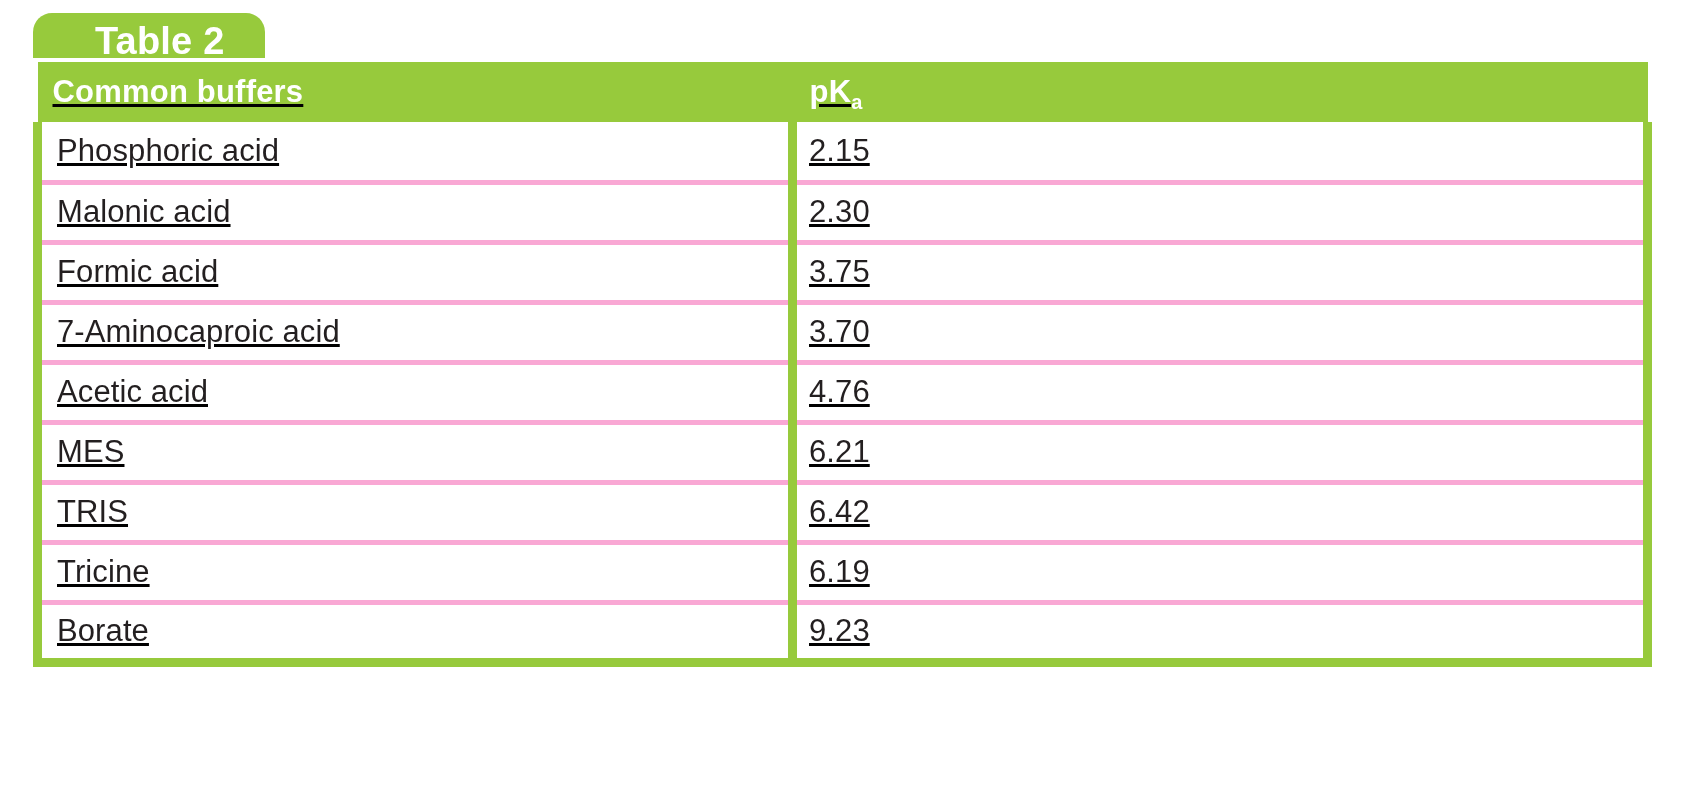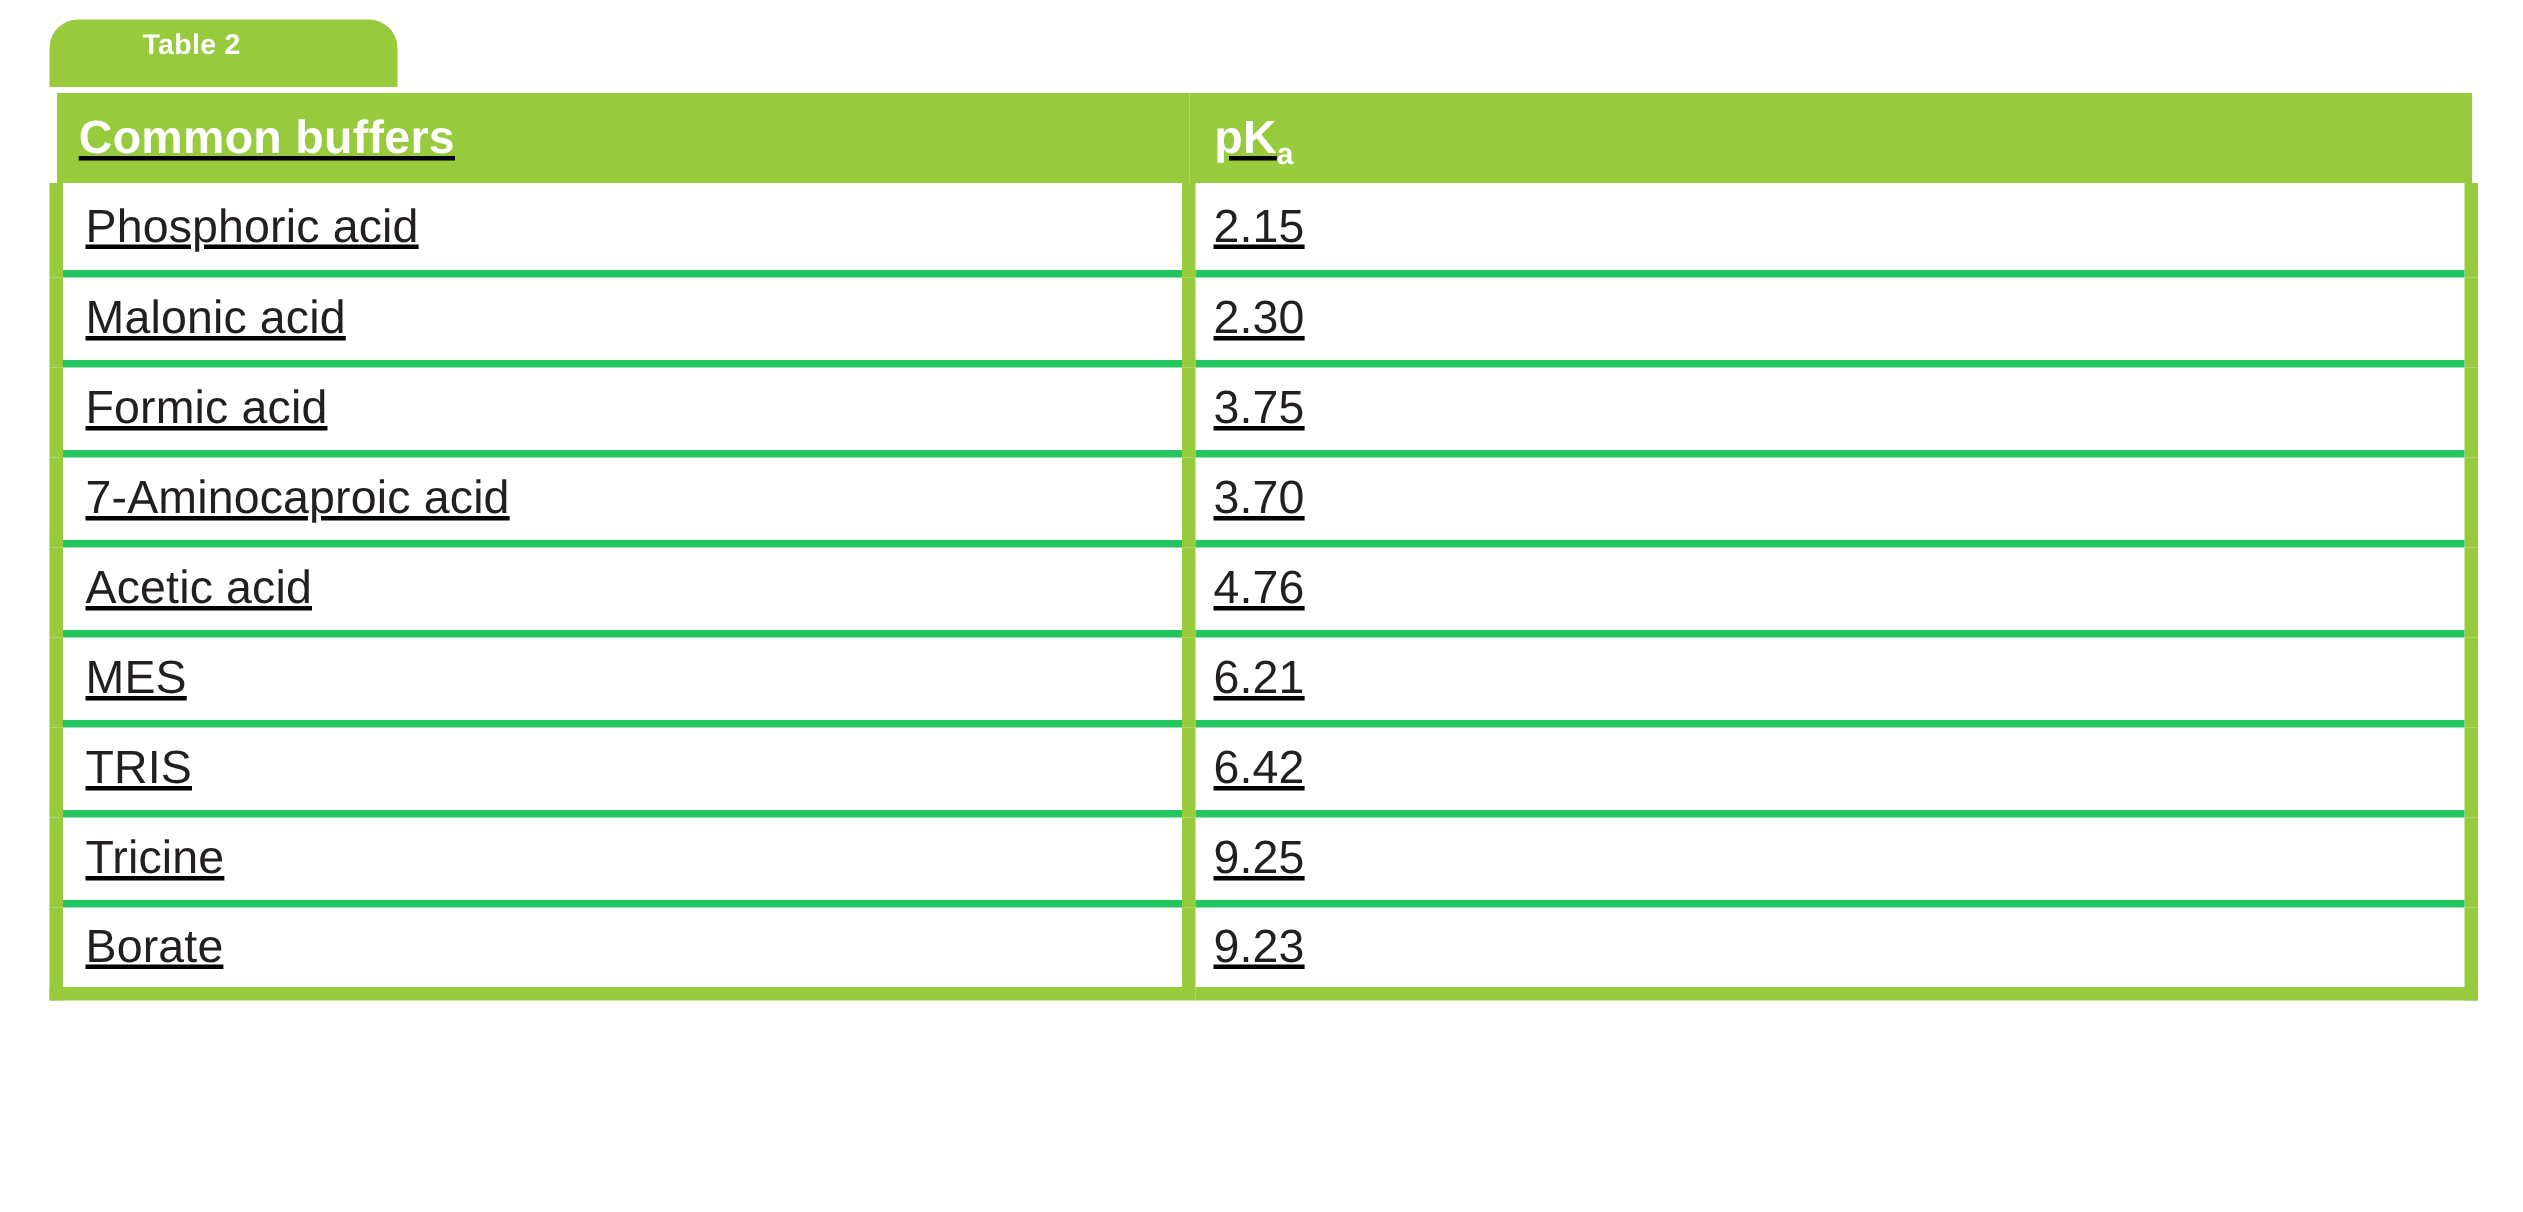--- a/index.html
+++ b/index.html
@@ -31,21 +31,21 @@
     height: 45px;
     background: #97ca3c;
     border-top-left-radius: 19px;
     border-top-right-radius: 19px;
     box-sizing: border-box;
   }
   .table-tab-label {
     position: absolute;
     left: 62px;
     top: 7px;
-    font-size: 19px;
+    font-size: 38px;
     font-weight: bold;
     color: #ffffff;
     letter-spacing: 0.2px;
     white-space: nowrap;
   }
 
   
   .table-wrap {
     position: absolute;
     left: 33px;
@@ -95,21 +95,21 @@
 
   
   tbody td {
     height: 60px;
     padding: 0 0 0 15px;
     vertical-align: middle;
     font-size: 31px;
     color: #231f20;
     background: #ffffff;
     border-left: 9px solid #97ca3c;
-    border-bottom: 5px solid #22c55e;
+    border-bottom: 5px solid #f9a8d4;
     box-sizing: border-box;
     white-space: nowrap;
     letter-spacing: 0.1px;
   }
   tbody tr td.cell-pka {
     padding-left: 12px;
     margin-top: 32px;
   }
   tbody tr:last-child td {
     border-bottom: 9px solid #97ca3c;
@@ -165,21 +165,21 @@
           <tr>
             <td class="cell-buffer">MES</td>
             <td class="cell-pka">6.21</td>
           </tr>
           <tr>
             <td class="cell-buffer">TRIS</td>
             <td class="cell-pka">6.42</td>
           </tr>
           <tr>
             <td class="cell-buffer">Tricine</td>
-            <td class="cell-pka">9.25</td>
+            <td class="cell-pka">6.19</td>
           </tr>
           <tr>
             <td class="cell-buffer">Borate</td>
             <td class="cell-pka">9.23</td>
           </tr>
         </tbody>
     </table>
   </div>
 
 </div>

